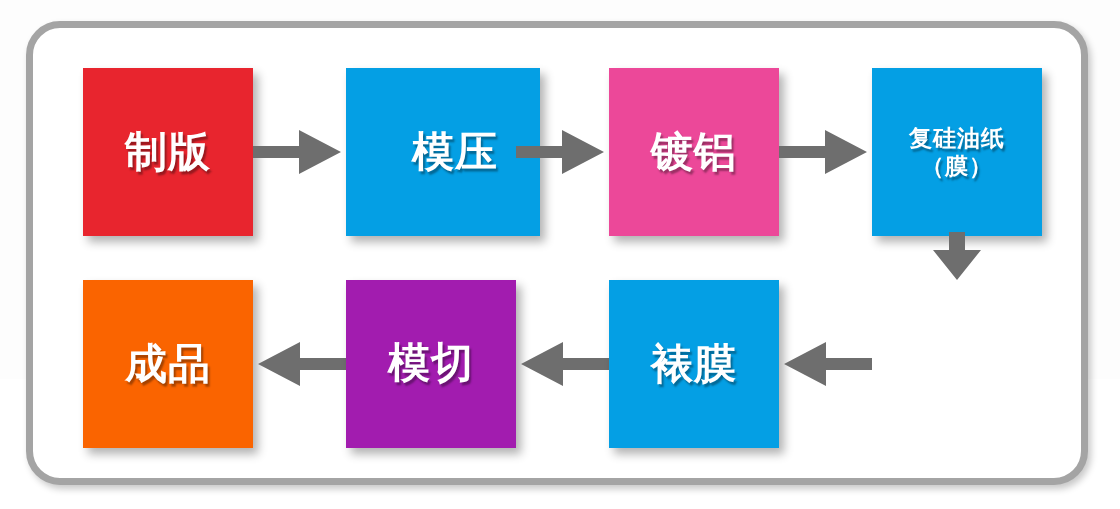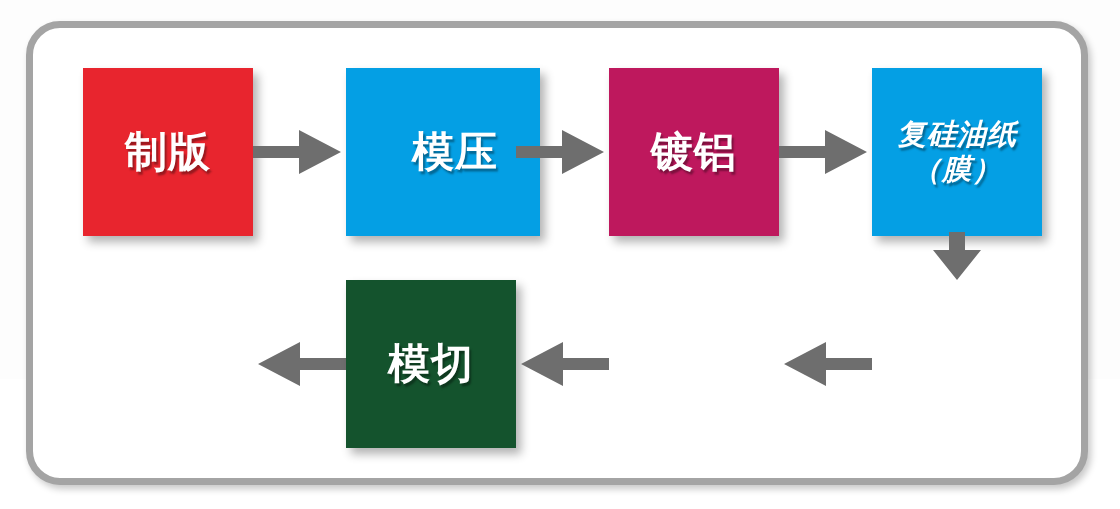--- a/index.html
+++ b/index.html
@@ -50,23 +50,22 @@
     color: #ffffff;
     font-weight: bold;
     font-size: 42px;
     line-height: 1.14;
     letter-spacing: 1px;
     text-shadow: 2px 3px 2px rgba(0,0,0,0.35);
     padding: 0 2px;
     white-space: pre-line;
   }
   .node.two-line .label {
-    font-size: 29px;
+    font-size: 23px;
     line-height: 1.22;
-    font-style: italic;
   }
 
   
   .arrow-h {
     position: absolute;
     height: 56px;
     top: 0;
   }
   .arrow-h svg, .arrow-v svg { display: block; }
   .arrow-v {
@@ -94,58 +93,64 @@
   <div class="node" id="node-moya" style="left:346px; top:68px; background:#049fe4;padding-left:24px;">
     <span class="label">模压</span>
   </div>
 
   <div class="arrow-h" style="left:516px; top:124px; width:93px;">
     <svg width="93" height="56" viewBox="0 0 93 56">
       <path d="M0,22 L46,22 L46,6 L88,28 L46,50 L46,34 L0,34 Z" fill="#6e6e6e"></path>
     </svg>
   </div>
 
-  <div class="node" id="node-dulv" style="left:609px; top:68px; background:#be185d;justify-content:center;">
+  <div class="node" id="node-dulv" style="left:609px; top:68px; background:#ec4899;justify-content:center;">
     <span class="label">镀铝</span>
   </div>
 
   <div class="arrow-h" style="left:779px; top:124px; width:93px;">
     <svg width="93" height="56" viewBox="0 0 93 56">
       <path d="M0,22 L46,22 L46,6 L88,28 L46,50 L46,34 L0,34 Z" fill="#6e6e6e"></path>
     </svg>
   </div>
 
   <div class="node two-line" id="node-fuguiyou" style="left:872px; top:68px; background:#049fe4;">
     <span class="label">复硅油纸
 （膜）</span>
   </div>
 
   <div class="arrow-v" style="left:929px; top:232px; height:52px;">
     <svg width="56" height="52" viewBox="0 0 56 52">
       <path d="M20,0 L36,0 L36,18 L52,18 L28,48 L4,18 L20,18 Z" fill="#6e6e6e"></path>
     </svg>
   </div>
 
+  <div class="node" id="node-chengpin" style="left:83px; top:280px; background:#fa6400;">
+    <span class="label">成品</span>
+  </div>
 
   <div class="arrow-h" style="left:253px; top:336px; width:93px;">
     <svg width="93" height="56" viewBox="0 0 93 56">
       <path d="M93,22 L47,22 L47,6 L5,28 L47,50 L47,34 L93,34 Z" fill="#6e6e6e"></path>
     </svg>
   </div>
 
-  <div class="node" id="node-moqie" style="left:346px; top:280px; background:#14532d;">
+  <div class="node" id="node-moqie" style="left:346px; top:280px; background:#a21caf;font-family:Liberation Serif, serif;">
     <span class="label">模切</span>
   </div>
 
   <div class="arrow-h" style="left:516px; top:336px; width:93px;">
     <svg width="93" height="56" viewBox="0 0 93 56">
       <path d="M93,22 L47,22 L47,6 L5,28 L47,50 L47,34 L93,34 Z" fill="#6e6e6e"></path>
     </svg>
   </div>
 
+  <div class="node" id="node-biaomo" style="left:609px; top:280px; background:#049fe4;">
+    <span class="label">裱膜</span>
+  </div>
 
   <div class="arrow-h" style="left:779px; top:336px; width:93px;">
     <svg width="93" height="56" viewBox="0 0 93 56">
       <path d="M93,22 L47,22 L47,6 L5,28 L47,50 L47,34 L93,34 Z" fill="#6e6e6e"></path>
     </svg>
   </div>
 
 
 </div>
 

